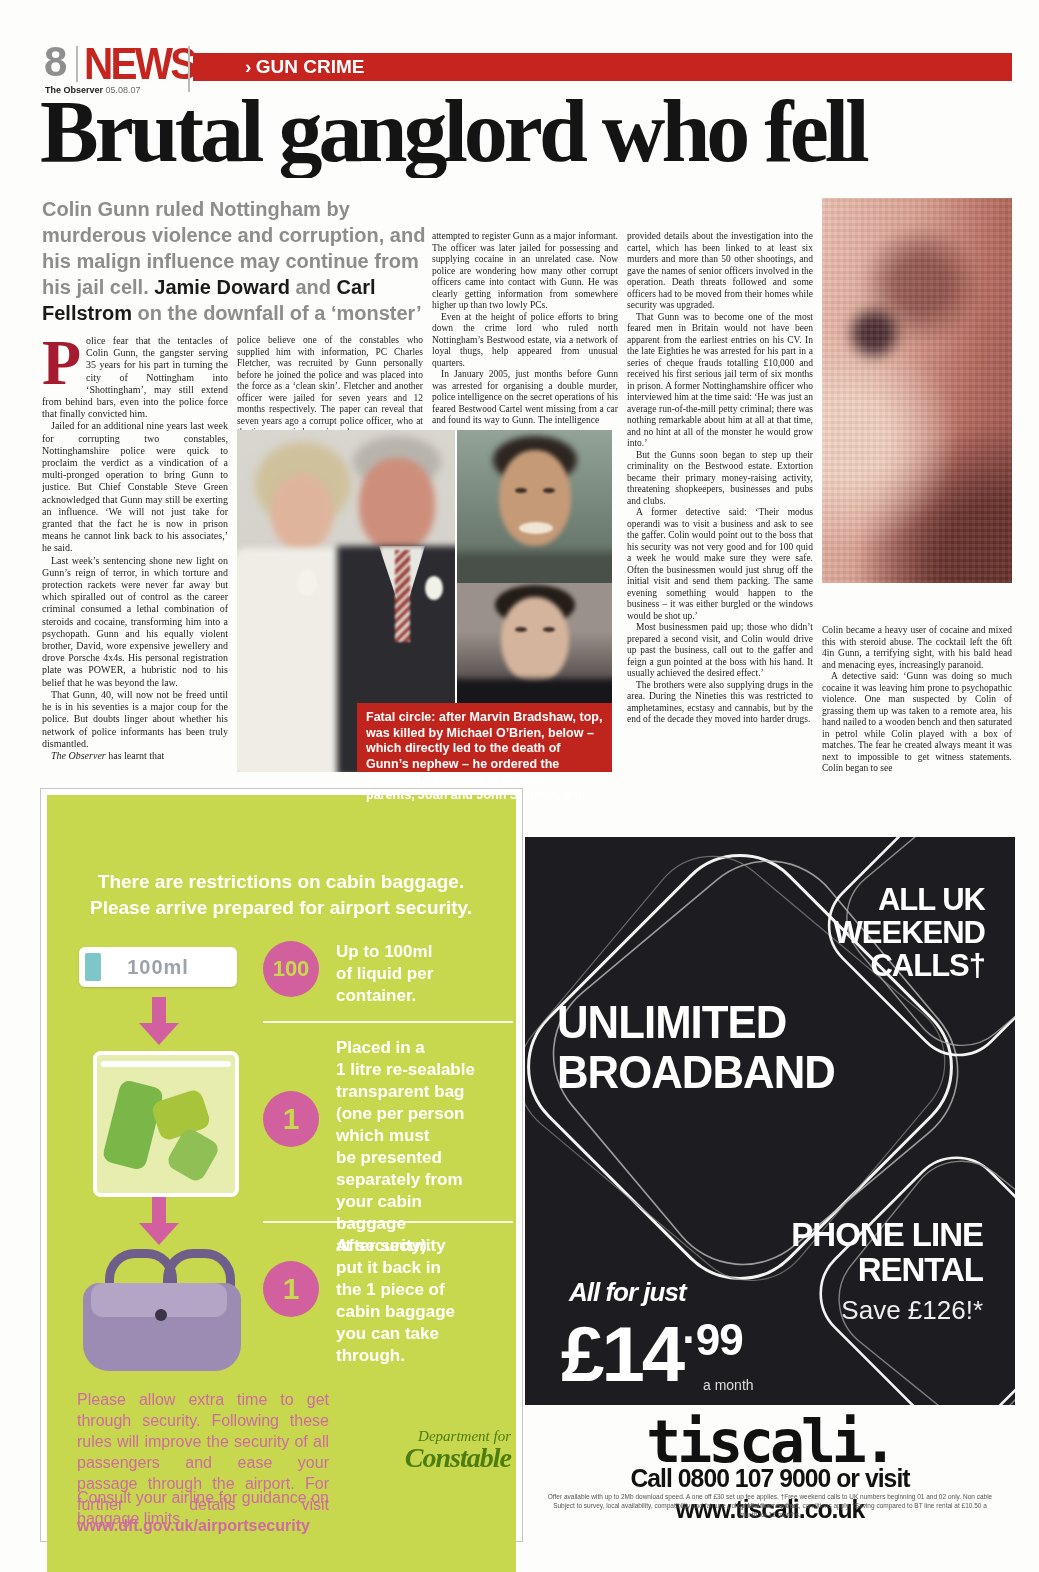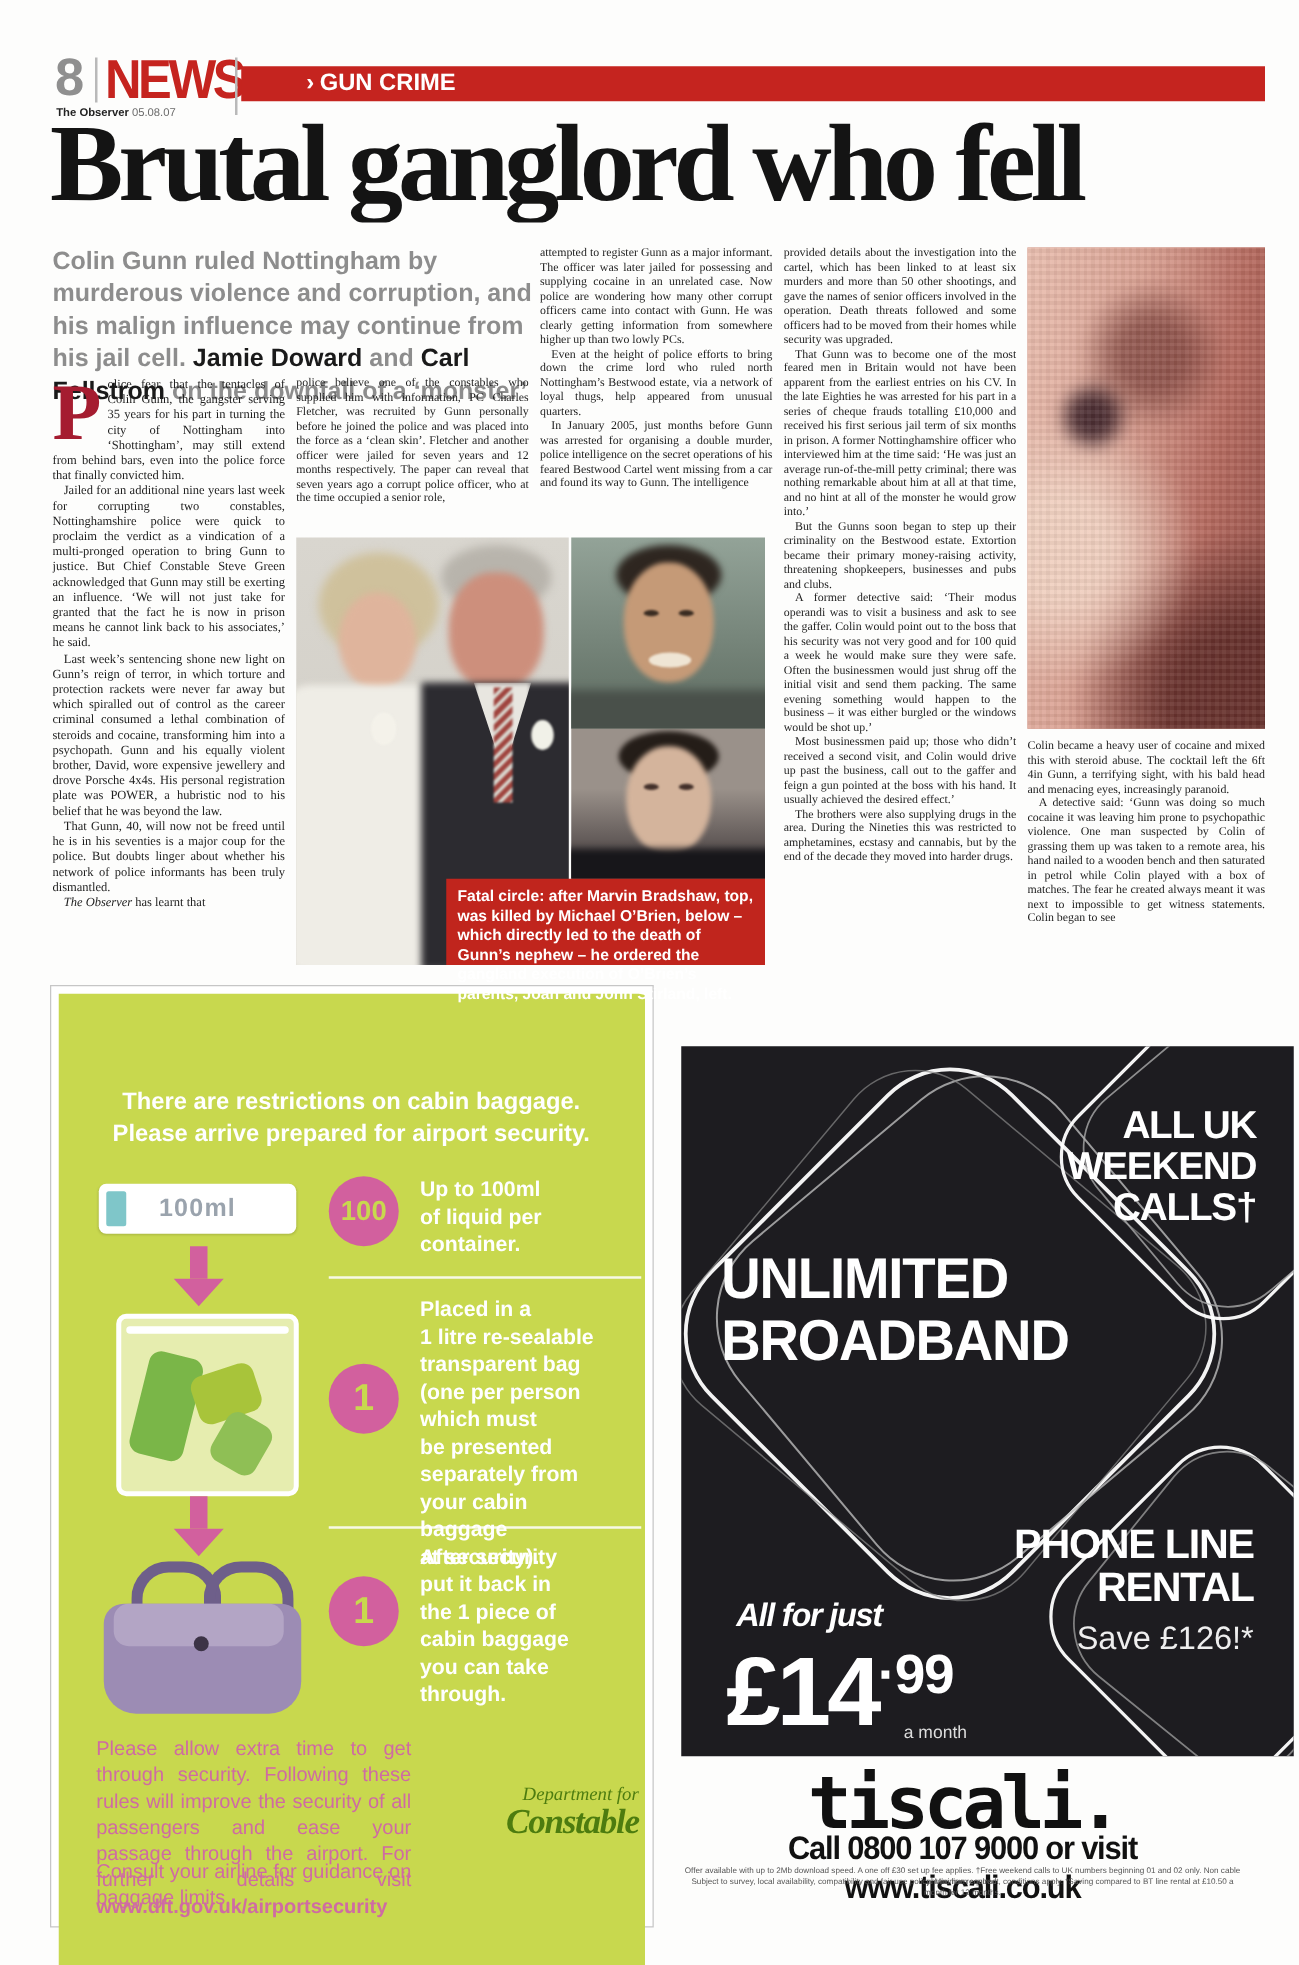--- a/index.html
+++ b/index.html
@@ -19,21 +19,21 @@
   .headline{font:bold 88px/92px "Liberation Serif",serif;color:#141414;letter-spacing:-4px;
             white-space:nowrap;overflow:hidden;width:999px;}
 
   
   .standfirst{font:bold 20px/26px "Liberation Sans",sans-serif;color:#8d8d8d;}
   .standfirst .author{color:#1a1a1a;}
 
   
   .bodycol{font:9.5px/11.5px "Liberation Serif",serif;color:#1d1d1d;text-align:justify;overflow:hidden;}
   .bodycol p{margin:0;text-indent:9px;}
-  .bodycol p.first{text-indent:0;}
+  .bodycol p.first{text-indent:0;margin-top:33px;}
   .col1{font-size:10px;line-height:12.2px;}
   .dropcap{float:left;font:bold 64px/52px "Liberation Serif",serif;color:#a51c30;padding:2px 5px 0 0;}
   .ital{font-style:italic;}
 
   
   .photo{overflow:hidden;z-index:3;}
   .photo>div{position:absolute;}
   .caption{background:#c0251d;color:#fff;font:bold 12.5px/15.5px "Liberation Sans",sans-serif;
            padding:7px 9px;z-index:4;}
 
@@ -121,21 +121,21 @@
   <p class="first">attempted to register Gunn as a major informant. The officer was later jailed for possessing and supplying cocaine in an unrelated case. Now police are wondering how many other corrupt officers came into contact with Gunn. He was clearly getting information from somewhere higher up than two lowly PCs.</p>
   <p>Even at the height of police efforts to bring down the crime lord who ruled north Nottingham’s Bestwood estate, via a network of loyal thugs, help appeared from unusual quarters.</p>
   <p>In January 2005, just months before Gunn was arrested for organising a double murder, police intelligence on the secret operations of his feared Bestwood Cartel went missing from a car and found its way to Gunn. The intelligence</p>
 </div>
 
 <div class="abs bodycol" style="left:627px;top:198px;width:186px;height:578px;">
   <p class="first">provided details about the investigation into the cartel, which has been linked to at least six murders and more than 50 other shootings, and gave the names of senior officers involved in the operation. Death threats followed and some officers had to be moved from their homes while security was upgraded.</p>
   <p>That Gunn was to become one of the most feared men in Britain would not have been apparent from the earliest entries on his CV. In the late Eighties he was arrested for his part in a series of cheque frauds totalling £10,000 and received his first serious jail term of six months in prison. A former Nottinghamshire officer who interviewed him at the time said: ‘He was just an average run-of-the-mill petty criminal; there was nothing remarkable about him at all at that time, and no hint at all of the monster he would grow into.’</p>
   <p>But the Gunns soon began to step up their criminality on the Bestwood estate. Extortion became their primary money-raising activity, threatening shopkeepers, businesses and pubs and clubs.</p>
   <p>A former detective said: ‘Their modus operandi was to visit a business and ask to see the gaffer. Colin would point out to the boss that his security was not very good and for 100 quid a week he would make sure they were safe. Often the businessmen would just shrug off the initial visit and send them packing. The same evening something would happen to the business – it was either burgled or the windows would be shot up.’</p>
-  <p>Most businessmen paid up; those who didn’t received a second visit, and Colin would drive up past the business, call out to the gaffer and feign a gun pointed at the boss with his hand. It usually achieved the desired effect.’</p>
+  <p>Most businessmen paid up; those who didn’t prepared a second visit, and Colin would drive up past the business, call out to the gaffer and feign a gun pointed at the boss with his hand. It usually achieved the desired effect.’</p>
   <p>The brothers were also supplying drugs in the area. During the Nineties this was restricted to amphetamines, ecstasy and cannabis, but by the end of the decade they moved into harder drugs.</p>
 </div>
 
 <div class="abs bodycol" style="left:822px;top:592px;width:190px;height:186px;">
   <p class="first">Colin became a heavy user of cocaine and mixed this with steroid abuse. The cocktail left the 6ft 4in Gunn, a terrifying sight, with his bald head and menacing eyes, increasingly paranoid.</p>
   <p>A detective said: ‘Gunn was doing so much cocaine it was leaving him prone to psychopathic violence. One man suspected by Colin of grassing them up was taken to a remote area, his hand nailed to a wooden bench and then saturated in petrol while Colin played with a box of matches. The fear he created always meant it was next to impossible to get witness statements. Colin began to see</p>
 </div>
 
 <div class="abs photo" style="left:822px;top:198px;width:190px;height:385px;background:#c98b7e;">
   <div style="left:-12px;top:-12px;right:-12px;bottom:-12px;filter:blur(5px);
@@ -249,21 +249,21 @@
   <div class="abs adfoot" style="left:36px;top:600px;width:252px;">
     <span>Please allow extra time to get through security. Following these rules will improve the security of all passengers and ease your passage through the airport. For further details visit </span><b>www.dft.gov.uk/airportsecurity</b>
   </div>
   <div class="abs adfoot" style="left:36px;top:698px;width:252px;">Consult your airline for guidance on baggage limits.</div>
   <div class="abs dft" style="left:290px;top:640px;width:180px;">
     <div class="t1">Department for</div>
     <div class="t2">Constable</div>
   </div>
 </div>
 
-<div class="abs adR" style="left:525px;top:837px;width:490px;height:568px;margin-left:20px;">
+<div class="abs adR" style="left:525px;top:837px;width:490px;height:568px;">
   <svg width="490" height="568" style="position:absolute;left:0;top:0;">
     <g fill="none" transform="rotate(45 215 230)">
       <rect x="45" y="60" width="340" height="340" rx="70" stroke="#ffffff" stroke-width="3" opacity="0.95"></rect>
       <rect x="58" y="48" width="330" height="336" rx="80" stroke="#bbbbbb" stroke-width="1.6" opacity="0.8" transform="rotate(5 223 216)"></rect>
       <rect x="36" y="72" width="348" height="330" rx="64" stroke="#888888" stroke-width="1.2" opacity="0.7" transform="rotate(-5 210 237)"></rect>
     </g>
     <g fill="none" transform="rotate(45 430 85)">
       <rect x="330" y="-20" width="210" height="210" rx="46" stroke="#ffffff" stroke-width="2.6" opacity="0.95"></rect>
       <rect x="340" y="-28" width="202" height="206" rx="52" stroke="#aaaaaa" stroke-width="1.4" opacity="0.8" transform="rotate(5 435 75)"></rect>
     </g>

